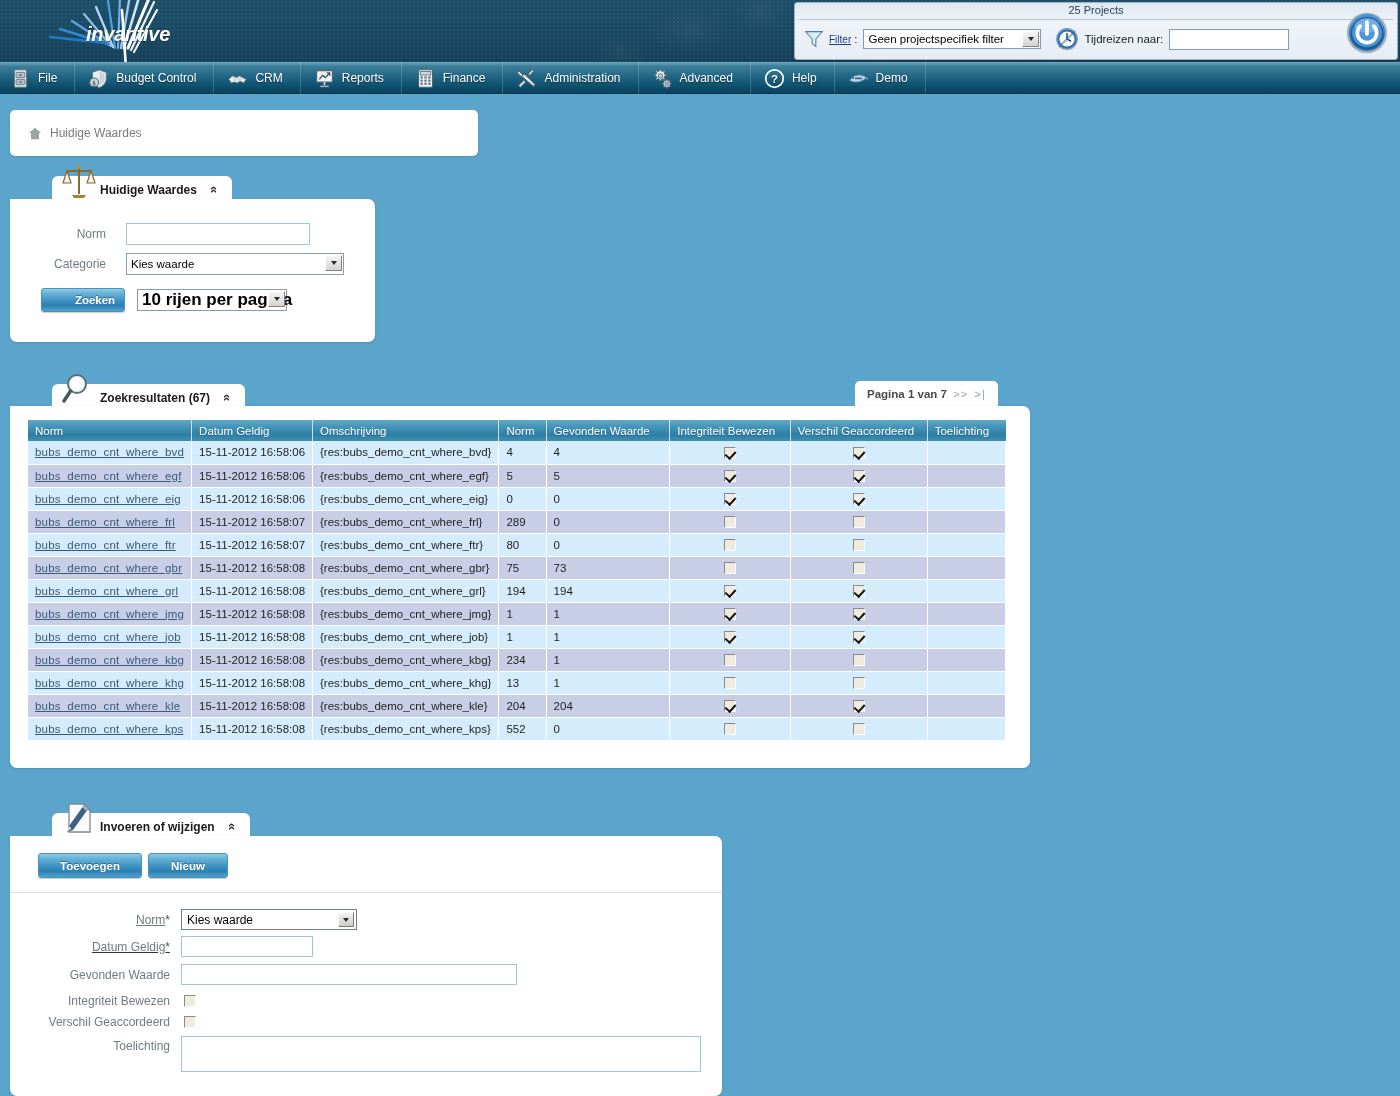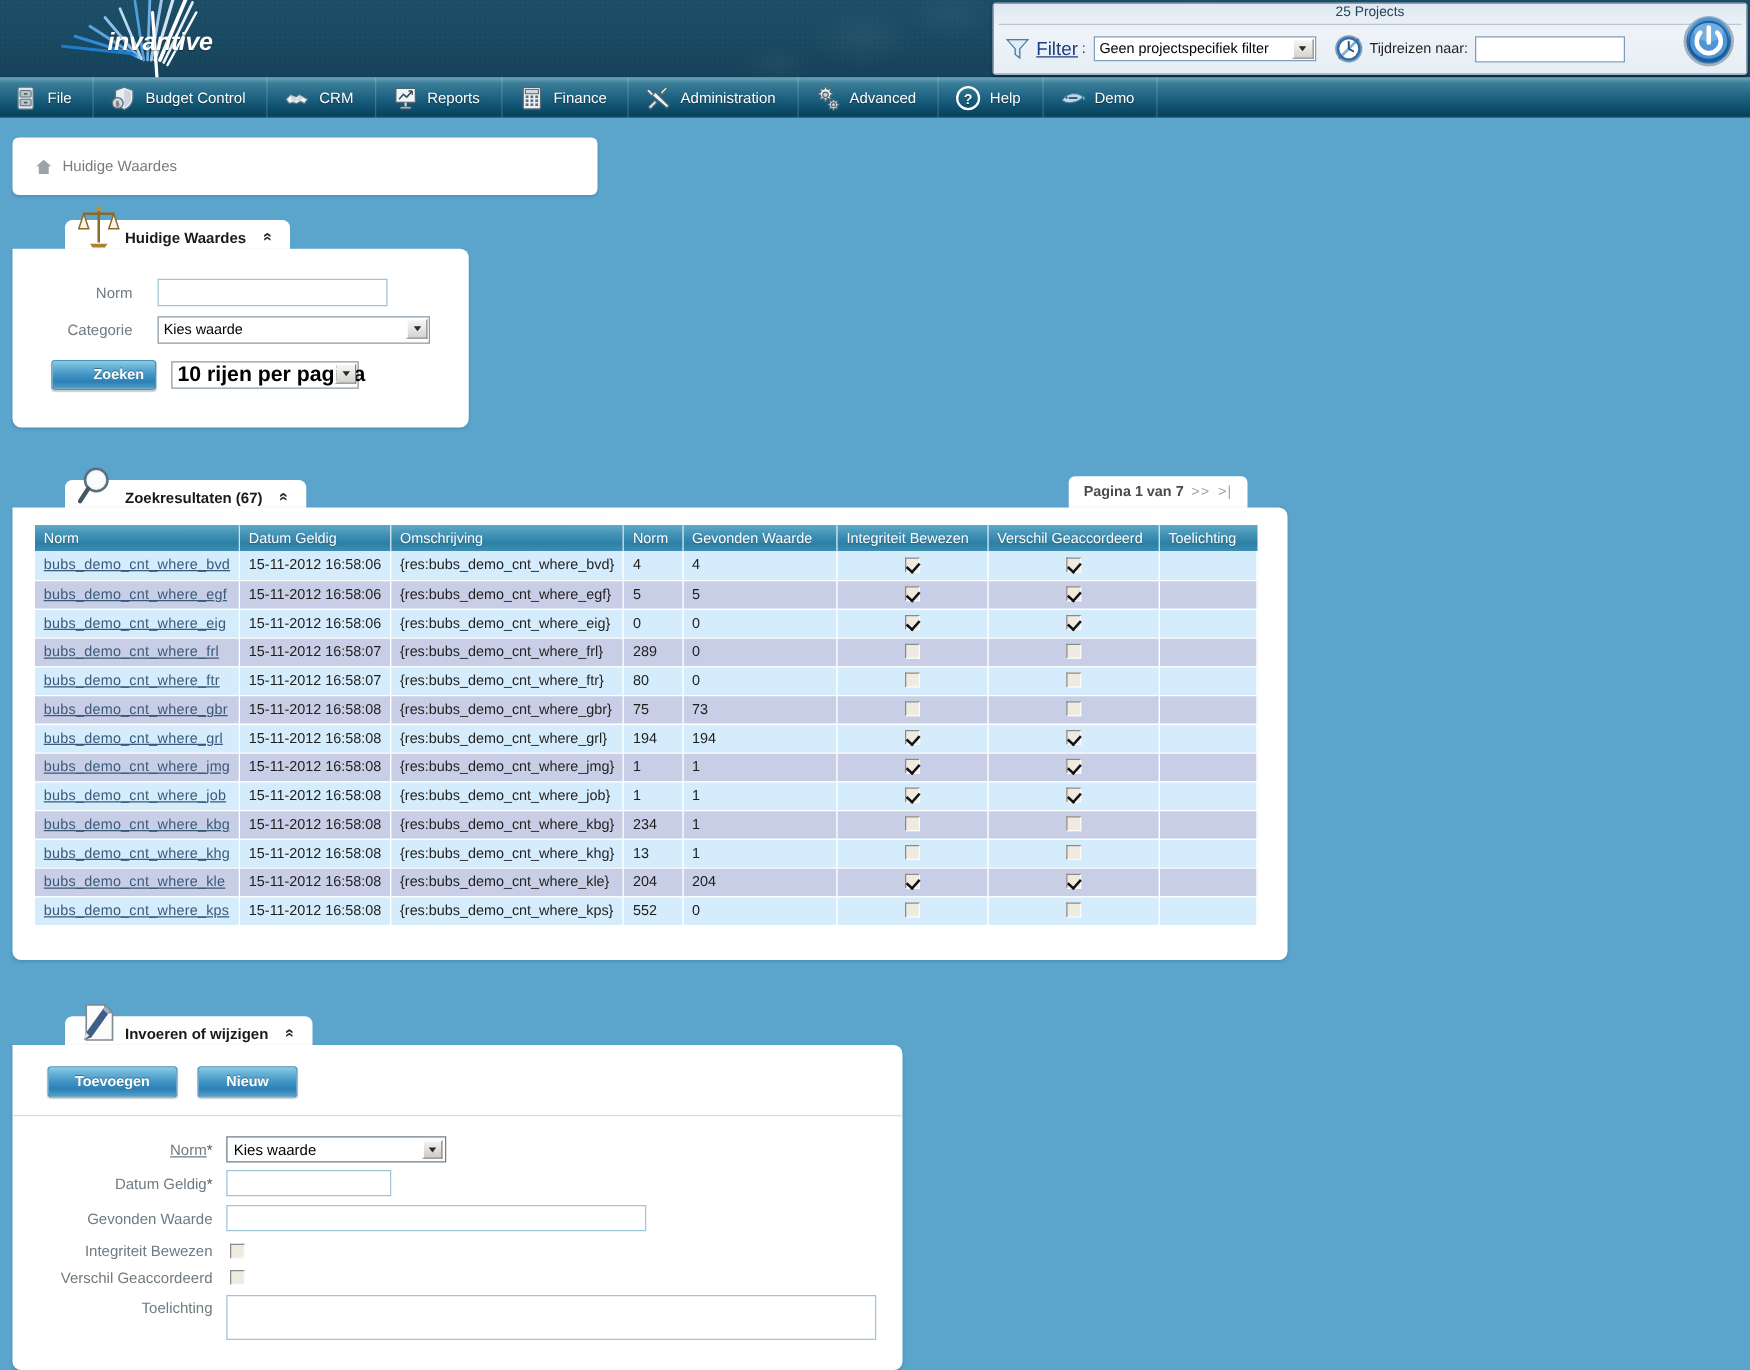--- a/index.html
+++ b/index.html
@@ -55,21 +55,21 @@
   .filterbar-title {
     position:absolute; left:0; top:1px; width:100%;
     text-align:center; font-size:11px; color:#23445c;
     font-family:"Liberation Sans", sans-serif;
   }
   .filterbar-sep { position:absolute; left:4px; right:4px; top:16px; height:1px; background:#b9c8d6; }
   .filter-row { position:absolute; left:8px; top:21px; height:30px; display:flex; align-items:center; }
   .funnel-icon { width:22px; height:22px; margin-right:4px; }
   .filter-label {
     color:#1b3f80; text-decoration:underline; cursor:pointer;
-    font-size:15px; margin-right:3px;
+    font-size:10px; margin-right:3px;
   }
   .filter-colon { font-size:11.5px; margin-right:6px; color:#222; }
   .ie-select {
     height:20px; border:1px solid #7f9db9; background:#fff;
     display:inline-flex; align-items:center; position:relative;
     font-size:11.5px; color:#000; padding:0 22px 0 4px;
     font-family:"Liberation Sans", sans-serif;
     white-space:nowrap;
   }
   .ie-select .arrowbox {
@@ -615,37 +615,37 @@
     <path d="M7 5 H22 L28 11 V33 H7 Z" fill="#fbfbfb" stroke="#7e8a91" stroke-width="1.3"></path>
     <path d="M22 5 V11 H28 Z" fill="#d9dfe3" stroke="#7e8a91" stroke-width="1.2"></path>
     <path d="M22 6 L7 27 L5 33 L11 31 L26 10 Z" fill="#3f5f86"></path>
     <path d="M22 6 L26 10 L24.4 12.3 L20.4 8.3 Z" fill="#9fb3c8"></path>
     <path d="M5 33 L7 27 L9.4 29.4 Z" fill="#e8e4d5"></path>
   </svg>
   <span>Invoeren of wijzigen</span>
   <span class="chev" style="transform:rotate(90deg); display:inline-block;">«</span>
 </div>
 <div class="panel-body" id="invoer-body">
-  <div style="display:flex; gap:16px; margin:17px 0 0 28px;">
+  <div style="display:flex; gap:6px; margin:17px 0 0 28px;">
     <div class="btn" style="width:104px; height:25px;">Toevoegen</div>
     <div class="btn" style="width:80px; height:25px;">Nieuw</div>
   </div>
   <div class="hr"></div>
 
   <div class="form-row" style="margin:16px 0 0 0;">
     <div class="f-label" style="width:160px;">
       <u>Norm</u><span class="req">*</span>
     </div>
     <div class="sel2" style="margin-left:11px;">
       <span>Kies waarde</span>
       <span class="arrowbox"></span>
     </div>
   </div>
 
-  <div class="form-row" style="margin:6px 0 0 0;">
+  <div class="form-row" style="margin:6px 0 0 0;text-decoration:underline;">
     <div class="f-label" style="width:160px;">
       <span>Datum Geldig</span><span class="req">*</span>
     </div>
     <input class="tinput" style="width: 132px; margin-left: 11px;" value="">
   </div>
 
   <div class="form-row" style="margin:7px 0 0 0;">
     <div class="f-label" style="width:160px;">Gevonden Waarde</div>
     <input class="tinput" style="width: 336px; margin-left: 11px;" value="">
   </div>

